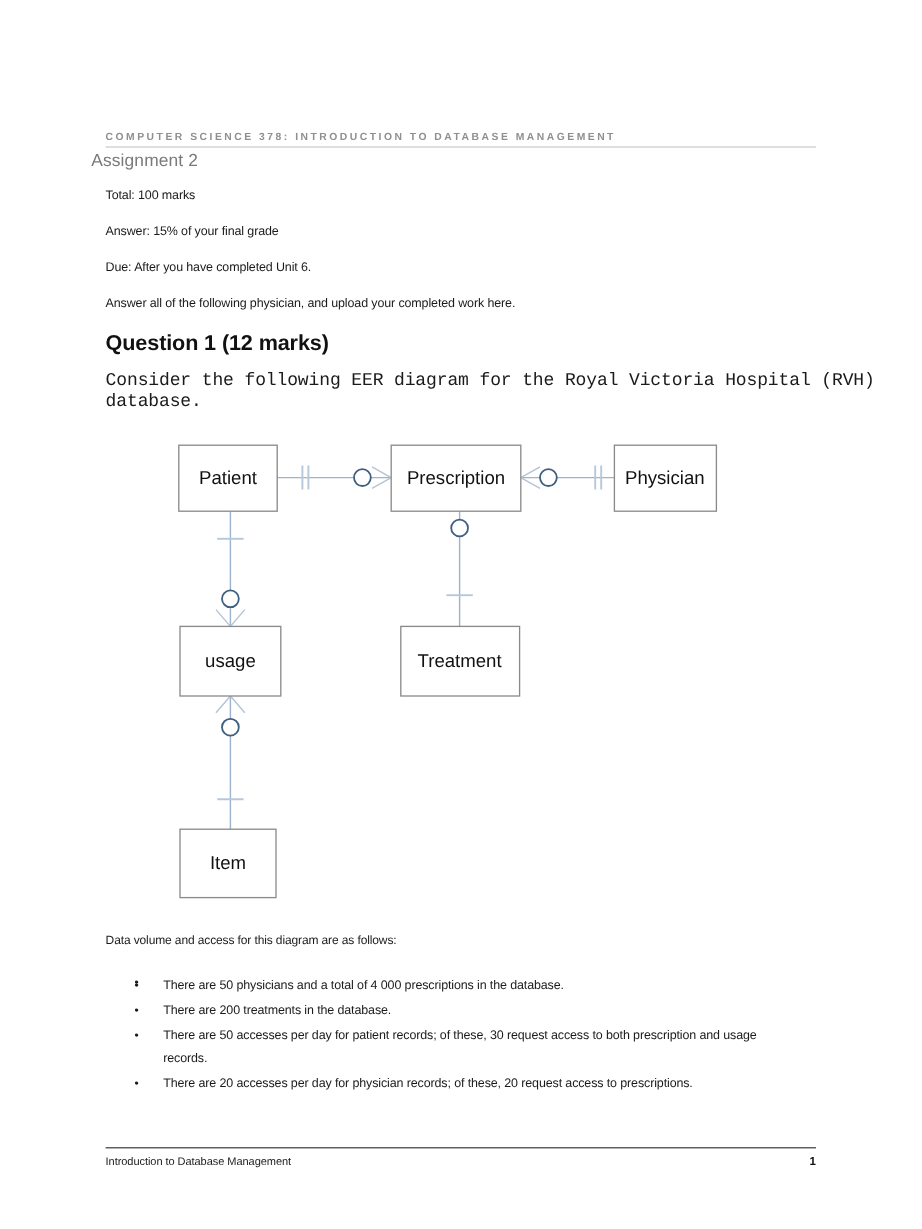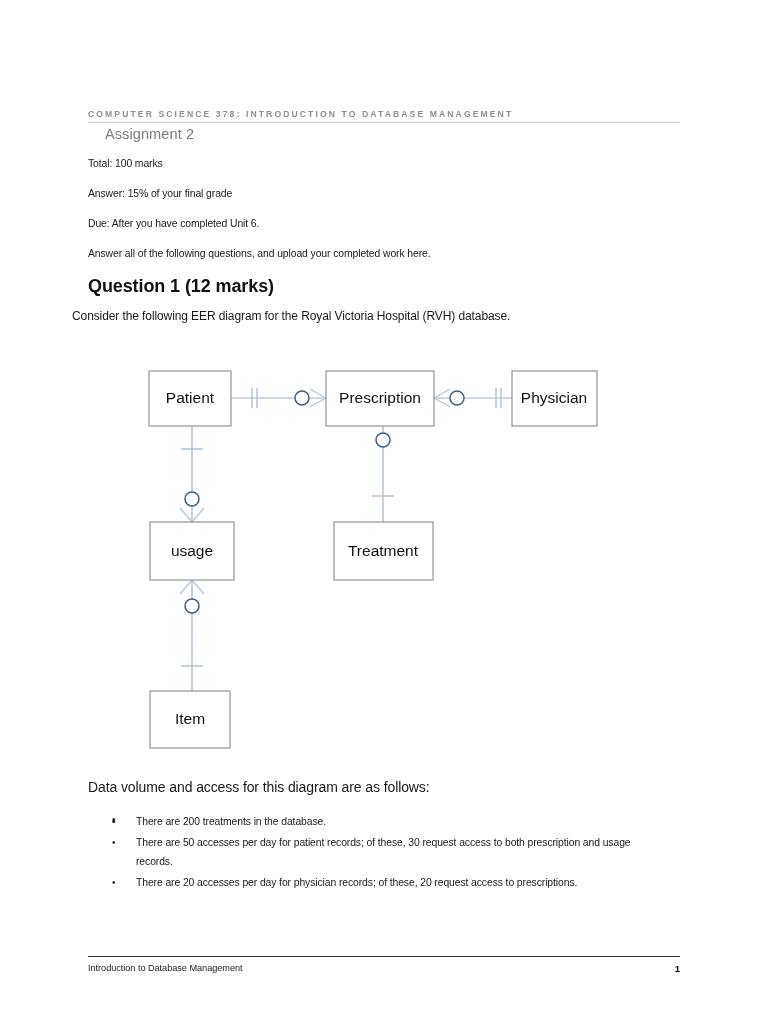--- a/index.html
+++ b/index.html
@@ -41,21 +41,21 @@
   }
   .doc-header-rule {
     margin-top: 2px;
     border-bottom: 1px solid #c9c9c9;
     width: 592px;
   }
 
   
   .assignment-title {
     position: absolute;
-    left: 105px;
+    left: 76px;
     top: 126px;
     font-size: 14.5px;
     font-weight: 400;
     color: #7a7a7a;
     letter-spacing: 0.1px;
   }
 
   
   .meta-line {
     position: absolute;
@@ -83,25 +83,26 @@
     position: absolute;
     left: 88px;
     top: 276px;
     font-size: 18px;
     font-weight: 700;
     color: #111111;
     letter-spacing: -0.1px;
   }
   .question-prompt {
     position: absolute;
-    left: 72px;
+    left: 88px;
     top: 309px;
-    font-size: 12px;
-    color: #1a1a1a;
-    letter-spacing: -0.1px;
+    font-size: 15px;
+    color: #1a1a1a;
+    letter-spacing: -0.1px;
+    font-family: Liberation Mono, monospace;
   }
 
   
   .diagram {
     position: absolute;
     left: 100px;
     top: 348px;
     width: 560px;
     height: 420px;
   }
@@ -137,21 +138,21 @@
     stroke: #3f5f80;
     stroke-width: 1.5;
     fill: #ffffff;
   }
 
   
   .data-vol-intro {
     position: absolute;
     left: 88px;
     top: 779px;
-    font-size: 14px;
+    font-size: 10px;
     color: #1a1a1a;
     letter-spacing: -0.1px;
   }
   .bullet-list {
     position: absolute;
     left: 88px;
     top: 810px;
     width: 570px;
     margin: 0;
     padding: 0;
@@ -217,21 +218,21 @@
   <div class="meta-line meta-total">
     <span class="lbl">Total:</span><span> 100 marks</span>
   </div>
   <div class="meta-line meta-weight">
     <span class="lbl">Answer:</span><span> 15% of your final grade</span>
   </div>
   <div class="meta-line meta-due">
     <span class="lbl">Due:</span><span> After you have completed Unit 6.</span>
   </div>
 
-  <div class="intro-line">Answer all of the following questions, and upload your completed work here.</div>
+  <div class="intro-line">Answer all of the following physician, and upload your completed work here.</div>
 
   <div class="question-heading">Question 1 (12 marks)</div>
   <div class="question-prompt">Consider the following EER diagram for the Royal Victoria Hospital (RVH) database.</div>
 
   <div class="diagram">
     <svg width="560" height="420" viewBox="0 0 560 420" xmlns="http://www.w3.org/2000/svg">
 
       <line class="rel-line" x1="131" y1="50" x2="226" y2="50"></line>
 
       <line class="rel-tick" x1="152" y1="40" x2="152" y2="60"></line>
@@ -295,20 +296,21 @@
   </div>
 
   <div class="data-vol-intro">Data volume and access for this diagram are as follows:</div>
 
   <ul class="bullet-list">
     <li class="bullet-item">
       <span class="bullet-dot">•</span>
     </li>
     <li class="bullet-item">
       <span class="bullet-dot">•</span>
+      <span>There are 50 physicians and a total of 4 000 prescriptions in the database.</span>
     </li>
     <li class="bullet-item">
       <span class="bullet-dot">•</span>
       <span>There are 200 treatments in the database.</span>
     </li>
     <li class="bullet-item">
       <span class="bullet-dot">•</span>
       <span>There are 50 accesses per day for patient records; of these, 30 request access to both prescription and usage records.</span>
     </li>
     <li class="bullet-item">

